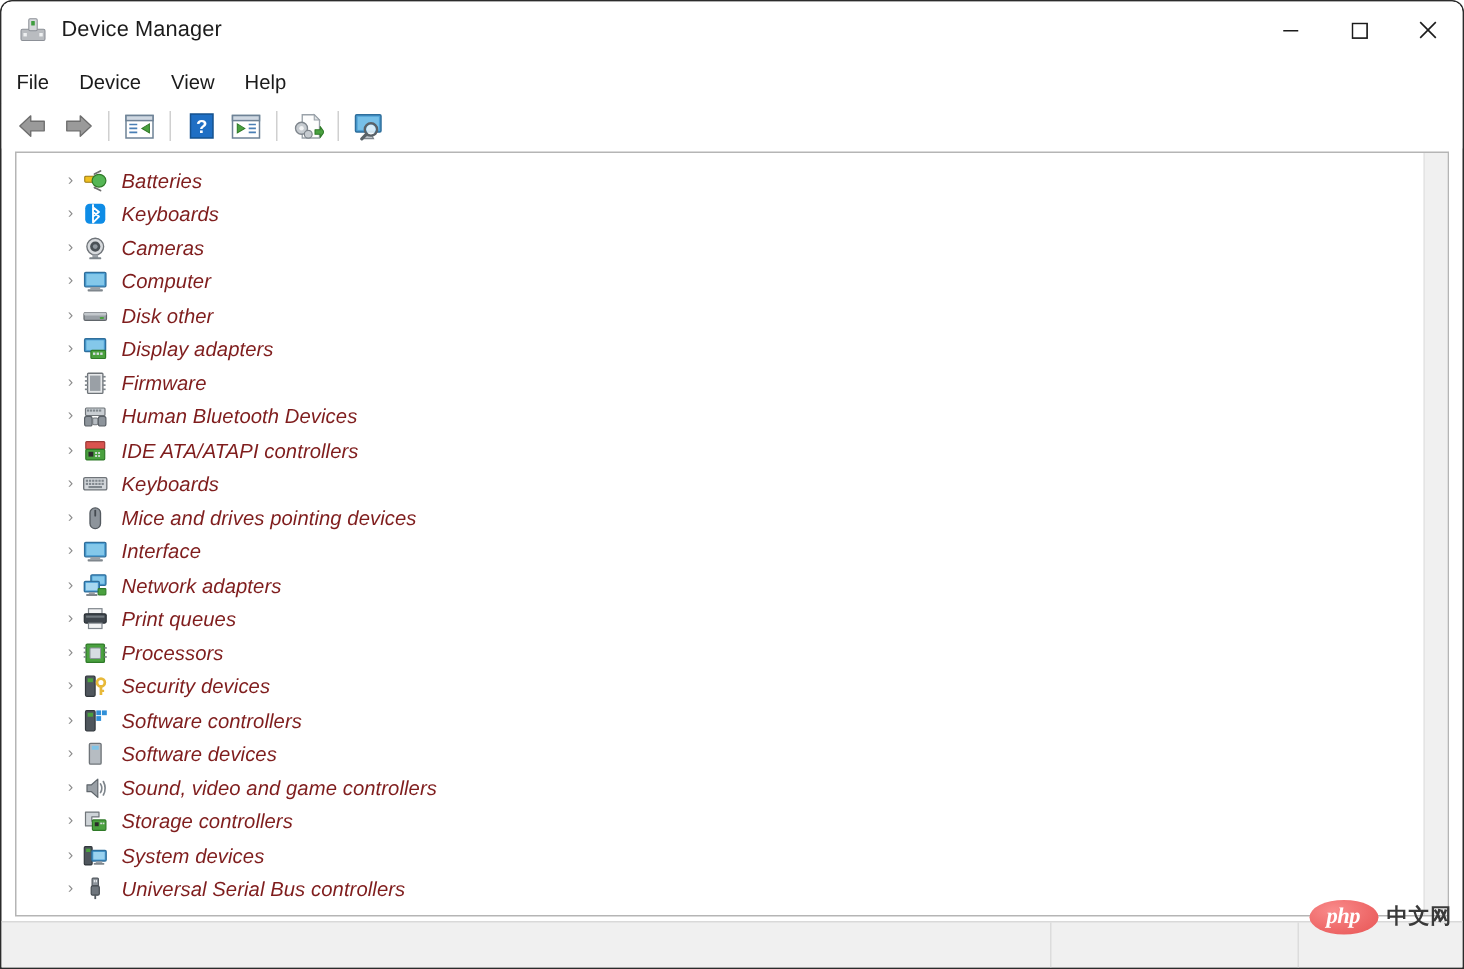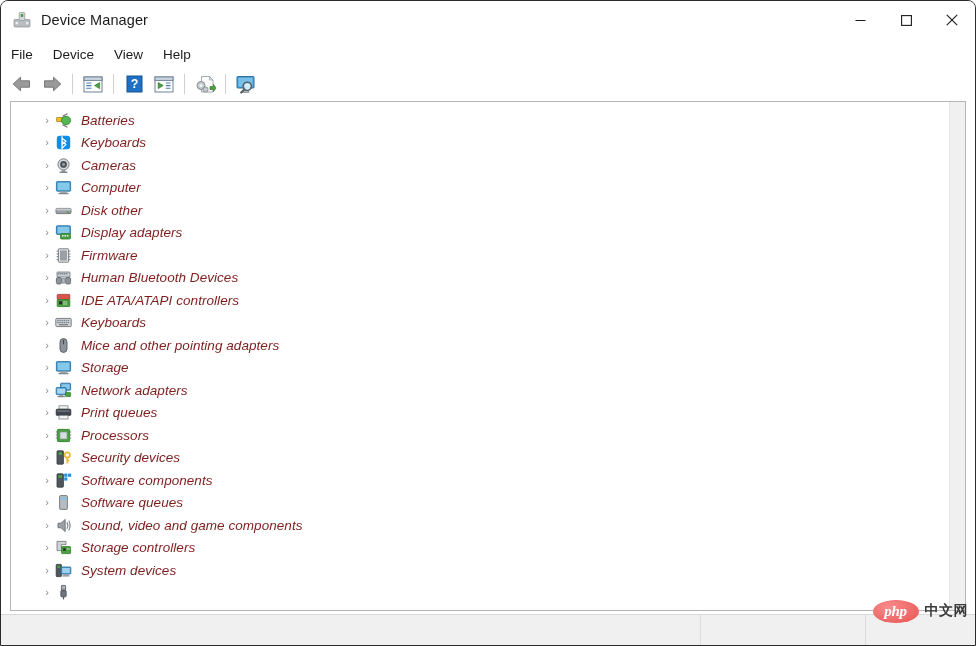--- a/index.html
+++ b/index.html
@@ -509,34 +509,34 @@
       </div>
 
       <div class="tree-row">
         <span class="chevron">›</span>
         <span class="node-icon">
           <svg viewBox="0 0 17 17" width="17" height="17">
             <rect x="5" y="1.6" width="7" height="13.8" rx="3.4" fill="#8d949b" stroke="#545a60" stroke-width="0.9"></rect>
             <line x1="8.5" y1="3.4" x2="8.5" y2="6.8" stroke="#454b51" stroke-width="1.2" stroke-linecap="round"></line>
           </svg>
         </span>
-        <span class="node-label">Mice and other pointing adapters</span>
+        <span class="node-label">Mice and drives pointing devices</span>
       </div>
 
       <div class="tree-row">
         <span class="chevron">›</span>
         <span class="node-icon">
           <svg viewBox="0 0 17 17" width="17" height="17">
             <rect x="1.4" y="2.6" width="14.2" height="9.6" rx="0.8" fill="#4c9fd4" stroke="#2f6f9c" stroke-width="0.9"></rect>
             <rect x="2.6" y="3.7" width="11.8" height="7.4" fill="#84c8ea"></rect>
             <rect x="5.2" y="12.4" width="6.6" height="1.4" fill="#9aa0a6"></rect>
             <rect x="3.4" y="13.8" width="10.2" height="1.5" rx="0.6" fill="#7f868c"></rect>
           </svg>
         </span>
-        <span class="node-label">Storage</span>
+        <span class="node-label">Interface</span>
       </div>
 
       <div class="tree-row">
         <span class="chevron">›</span>
         <span class="node-icon">
           <svg viewBox="0 0 17 17" width="17" height="17">
             <rect x="5.6" y="1.2" width="10" height="7" rx="0.8" fill="#4c9fd4" stroke="#2f6f9c" stroke-width="0.9"></rect>
             <rect x="6.6" y="2.2" width="8" height="5" fill="#84c8ea"></rect>
             <rect x="1.2" y="5.6" width="10" height="7" rx="0.8" fill="#4c9fd4" stroke="#2f6f9c" stroke-width="0.9"></rect>
             <rect x="2.2" y="6.6" width="8" height="5" fill="#a8d8f0"></rect>
@@ -596,44 +596,44 @@
         <span class="chevron">›</span>
         <span class="node-icon">
           <svg viewBox="0 0 17 17" width="17" height="17">
             <rect x="2" y="1.8" width="6.4" height="13.4" rx="0.8" fill="#4f565d" stroke="#31373c" stroke-width="0.8"></rect>
             <rect x="3.4" y="3.2" width="3.6" height="2.6" fill="#4aa13f"></rect>
             <rect x="9.2" y="1.6" width="3.2" height="3.2" fill="#2f8fd8"></rect>
             <rect x="13" y="1.6" width="3.2" height="3.2" fill="#2f8fd8"></rect>
             <rect x="9.2" y="5.4" width="3.2" height="3.2" fill="#2f8fd8"></rect>
           </svg>
         </span>
-        <span class="node-label">Software components</span>
+        <span class="node-label">Software controllers</span>
       </div>
 
       <div class="tree-row">
         <span class="chevron">›</span>
         <span class="node-icon">
           <svg viewBox="0 0 17 17" width="17" height="17">
             <rect x="4.6" y="1.6" width="7.8" height="13.8" rx="0.8" fill="#b6bcc2" stroke="#6f7479" stroke-width="0.9"></rect>
             <rect x="6.2" y="3.2" width="4.6" height="2.6" fill="#7fc4e8"></rect>
           </svg>
         </span>
-        <span class="node-label">Software queues</span>
+        <span class="node-label">Software devices</span>
       </div>
 
       <div class="tree-row">
         <span class="chevron">›</span>
         <span class="node-icon">
           <svg viewBox="0 0 17 17" width="17" height="17">
             <path d="M3 6.2 L6 6.2 L10.2 2.4 L10.2 14.6 L6 10.8 L3 10.8 Z" fill="#9aa0a6" stroke="#5f666c" stroke-width="0.8" stroke-linejoin="round"></path>
             <path d="M12 5.6 Q13.8 8.5 12 11.4" fill="none" stroke="#7f868c" stroke-width="1.1" stroke-linecap="round"></path>
             <path d="M13.9 4 Q16.3 8.5 13.9 13" fill="none" stroke="#7f868c" stroke-width="1.1" stroke-linecap="round"></path>
           </svg>
         </span>
-        <span class="node-label">Sound, video and game components</span>
+        <span class="node-label">Sound, video and game controllers</span>
       </div>
 
       <div class="tree-row">
         <span class="chevron">›</span>
         <span class="node-icon">
           <svg viewBox="0 0 17 17" width="17" height="17">
             <path d="M2 2.4 L11 2.4 L11 5.6 L6.2 5.6 L6.2 8.4 L11 8.4 L11 11.6 L2 11.6 Z" fill="#cfd4d8" stroke="#6f7479" stroke-width="0.8" stroke-linejoin="round"></path>
             <rect x="6.6" y="7.6" width="9" height="7" rx="0.7" fill="#4aa13f" stroke="#2f7a28" stroke-width="0.8"></rect>
             <rect x="8.2" y="9.2" width="2.6" height="2.6" fill="#2b2b2b"></rect>
             <rect x="11.8" y="9.4" width="1.2" height="1.1" fill="#d9dde0"></rect>
@@ -662,20 +662,21 @@
         <span class="chevron">›</span>
         <span class="node-icon">
           <svg viewBox="0 0 17 17" width="17" height="17">
             <rect x="6.4" y="1.4" width="4.2" height="5.2" rx="0.6" fill="#8d949b" stroke="#545a60" stroke-width="0.8"></rect>
             <rect x="7.5" y="2.6" width="0.9" height="1.6" fill="#e4e7ea"></rect>
             <rect x="8.8" y="2.6" width="0.9" height="1.6" fill="#e4e7ea"></rect>
             <rect x="5.8" y="6.6" width="5.4" height="6.2" rx="1" fill="#6f767d" stroke="#454b51" stroke-width="0.8"></rect>
             <rect x="7.9" y="12.6" width="1.2" height="2.8" fill="#545a60"></rect>
           </svg>
         </span>
+        <span class="node-label">Universal Serial Bus controllers</span>
       </div>
 
     </div>
   </div>
 
   <div class="statusbar">
     <div class="status-cell c1"></div>
     <div class="status-cell c2"></div>
     <div class="status-cell c3"></div>
   </div>

